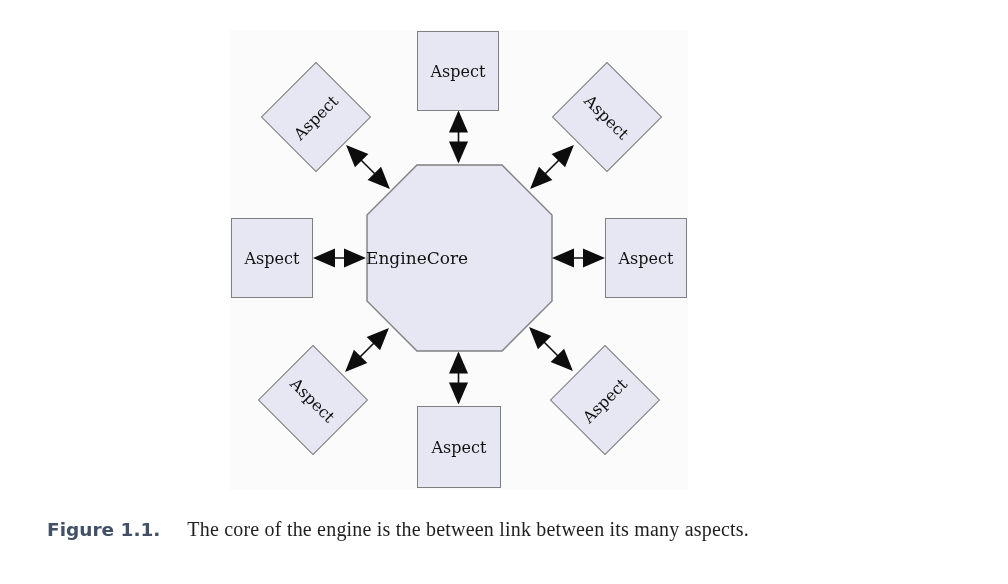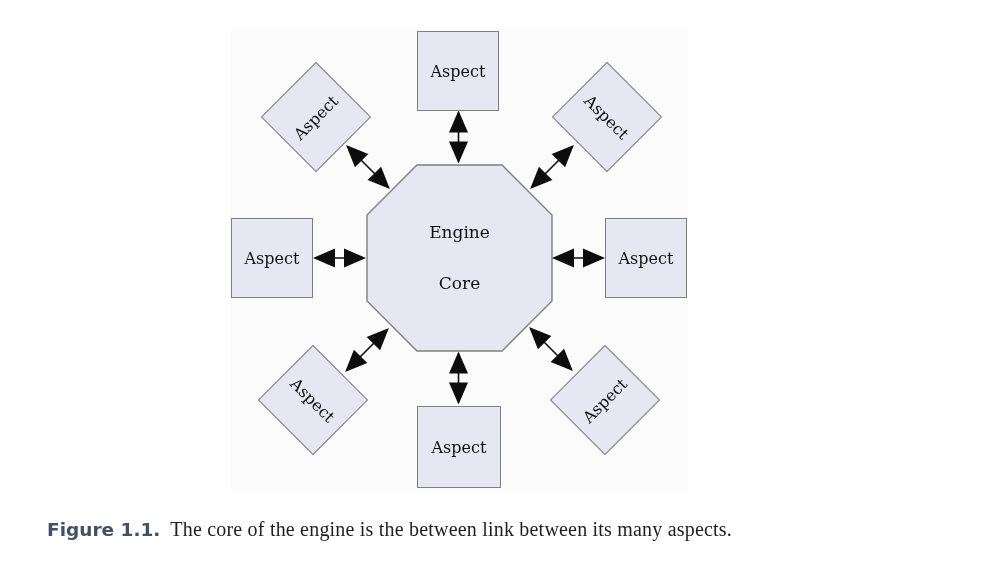--- a/index.html
+++ b/index.html
@@ -36,38 +36,38 @@
   .node-tr{left:568px;top:78px;}
   .node-bl{left:274px;top:361px;}
   .node-br{left:566px;top:361px;}
   .diamond .lbl{display:block;white-space:nowrap;}
   .lbl-ccw{transform:rotate(-90deg);}
   .octagon-wrap{position:absolute;left:366px;top:164px;width:187px;height:188px;}
   .octagon-wrap svg{display:block;}
   .oct{fill:var(--node-fill);stroke:var(--node-border);stroke-width:1.4;}
   .core-label{
     position:absolute;left:366px;top:164px;width:187px;height:188px;
-    display:flex;flex-direction:column;align-items:center;justify-content:center;
-    font-size:17px;line-height:1.35;color:#111;pointer-events:none;gap:28px;
+    display:flex;flex-direction:row;align-items:center;justify-content:flex-start;
+    font-size:17px;line-height:1.35;color:#111;pointer-events:none;
   }
   .connector{position:absolute;height:24px;}
   .connector svg{display:block;}
   .dbl line{stroke:var(--arrow);stroke-width:1.6;}
   .dbl polygon{fill:var(--arrow);}
   .rot90{transform:rotate(90deg);}
   .rot45{transform:rotate(45deg);}
   .rotm45{transform:rotate(-45deg);}
   .caption{
     position:absolute;left:47px;top:518px;width:920px;
     font-size:20px;letter-spacing:0.2px;color:var(--caption-text);
     font-family:"Liberation Serif", serif;
   }
   .caption .cap-label{
     font-family:"DejaVu Sans", sans-serif;font-weight:bold;font-size:18.5px;
-    color:var(--caption-label);margin-right:10px;letter-spacing:0;
+    color:var(--caption-label);margin-right:27px;letter-spacing:0;
   }
 </style>
 </head>
 <body>
 
 <div class="stage">
 
   <div class="fig-canvas"></div>
 
   <div class="octagon-wrap">

